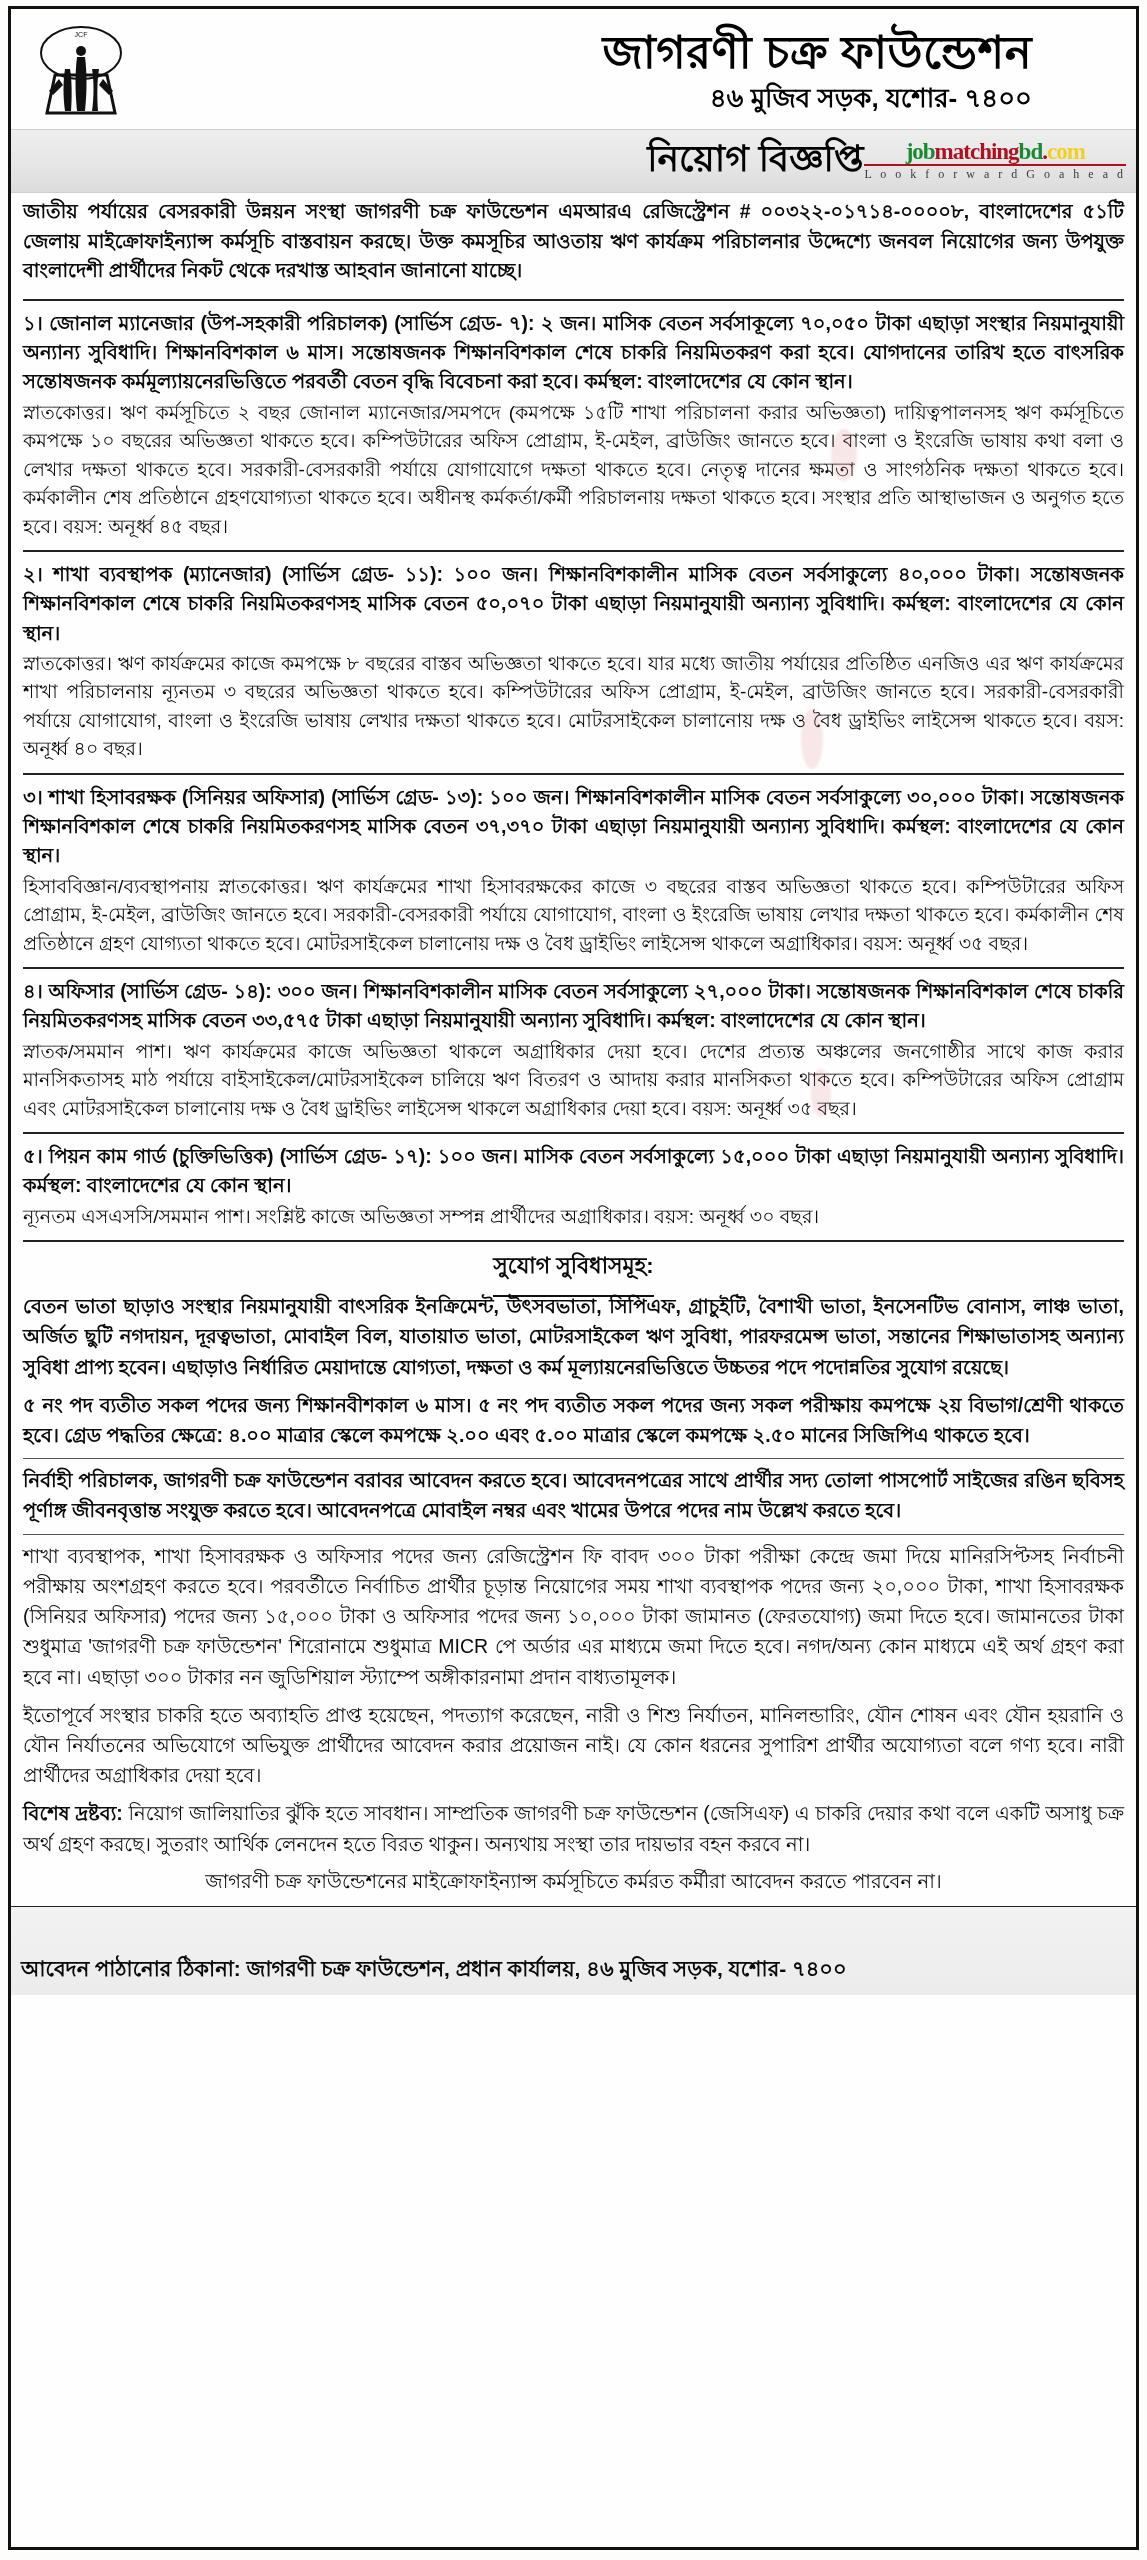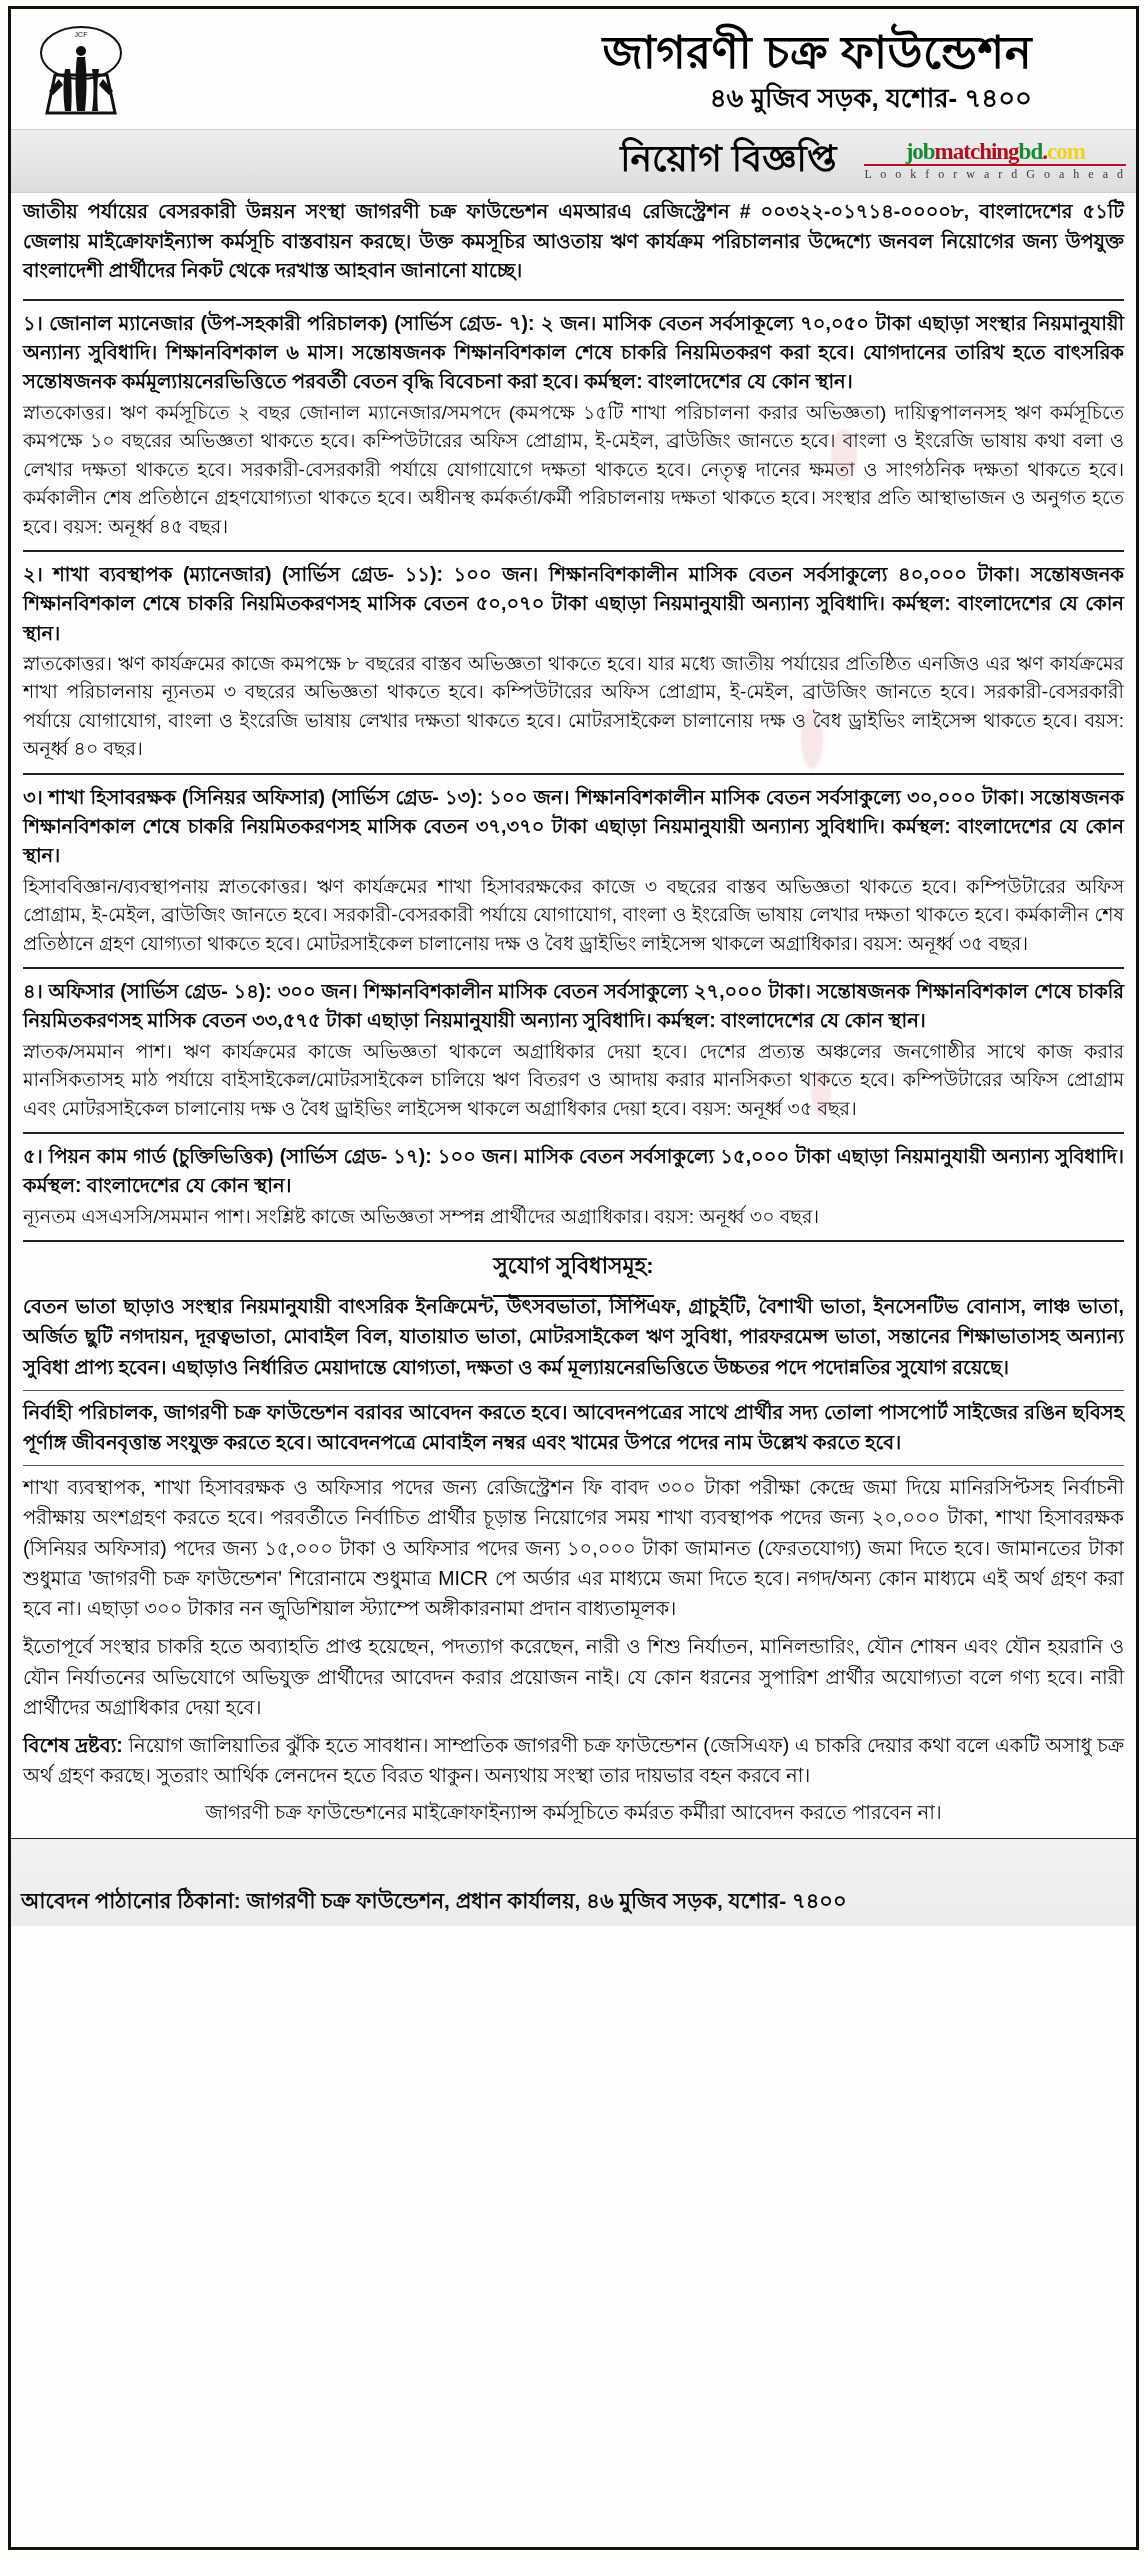--- a/index.html
+++ b/index.html
@@ -69,21 +69,21 @@
   
   .title-band {
     background: linear-gradient(180deg,#eeeeee 0%, #e6e6e6 55%, #dcdcdc 100%);
     border-top: 1px solid #cfcfcf;
     border-bottom: 1px solid #cfcfcf;
     height: 62px;
     display: flex;
     align-items: center;
     justify-content: flex-end;
     padding: 0 10px 0 0;
-    gap: 28px;
+    gap: 1px;
     position: relative;
     overflow: hidden;
   }
   .band-title {
     font-family: "Liberation Sans", "DejaVu Sans", sans-serif;
     font-weight: bold;
     font-size: 36px;
     color: #000;
     white-space: nowrap;
   }
@@ -309,20 +309,21 @@
         <p class="job-head">৫। পিয়ন কাম গার্ড (চুক্তিভিত্তিক) (সার্ভিস গ্রেড- ১৭): ১০০ জন। মাসিক বেতন সর্বসাকুল্যে ১৫,০০০ টাকা এছাড়া নিয়মানুযায়ী অন্যান্য সুবিধাদি। কর্মস্থল: বাংলাদেশের যে কোন স্থান।</p>
         <p class="job-qual">ন্যূনতম এসএসসি/সমমান পাশ। সংশ্লিষ্ট কাজে অভিজ্ঞতা সম্পন্ন প্রার্থীদের অগ্রাধিকার। বয়স: অনূর্ধ্ব ৩০ বছর।</p>
       </div>
 
       <div class="divider"></div>
 
       <div class="section-title">
         <span>সুযোগ সুবিধাসমূহ:</span>
       </div>
       <p class="benefit-para">বেতন ভাতা ছাড়াও সংস্থার নিয়মানুযায়ী বাৎসরিক ইনক্রিমেন্ট, উৎসবভাতা, সিপিএফ, গ্রাচুইটি, বৈশাখী ভাতা, ইনসেনটিভ বোনাস, লাঞ্চ ভাতা, অর্জিত ছুটি নগদায়ন, দূরত্বভাতা, মোবাইল বিল, যাতায়াত ভাতা, মোটরসাইকেল ঋণ সুবিধা, পারফরমেন্স ভাতা, সন্তানের শিক্ষাভাতাসহ অন্যান্য সুবিধা প্রাপ্য হবেন। এছাড়াও নির্ধারিত মেয়াদান্তে যোগ্যতা, দক্ষতা ও কর্ম মূল্যায়নেরভিত্তিতে উচ্চতর পদে পদোন্নতির সুযোগ রয়েছে।</p>
+      <p class="benefit-para">৫ নং পদ ব্যতীত সকল পদের জন্য শিক্ষানবীশকাল ৬ মাস। ৫ নং পদ ব্যতীত সকল পদের জন্য সকল পরীক্ষায় কমপক্ষে ২য় বিভাগ/শ্রেণী থাকতে হবে। গ্রেড পদ্ধতির ক্ষেত্রে: ৪.০০ মাত্রার স্কেলে কমপক্ষে ২.০০ এবং ৫.০০ মাত্রার স্কেলে কমপক্ষে ২.৫০ মানের সিজিপিএ থাকতে হবে।</p>
 
       <div class="divider thin"></div>
 
       <p class="apply-para">নির্বাহী পরিচালক, জাগরণী চক্র ফাউন্ডেশন বরাবর আবেদন করতে হবে। আবেদনপত্রের সাথে প্রার্থীর সদ্য তোলা পাসপোর্ট সাইজের রঙিন ছবিসহ পূর্ণাঙ্গ জীবনবৃত্তান্ত সংযুক্ত করতে হবে। আবেদনপত্রে মোবাইল নম্বর এবং খামের উপরে পদের নাম উল্লেখ করতে হবে।</p>
 
       <div class="divider thin"></div>
 
       <p class="note-para">শাখা ব্যবস্থাপক, শাখা হিসাবরক্ষক ও অফিসার পদের জন্য রেজিস্ট্রেশন ফি বাবদ ৩০০ টাকা পরীক্ষা কেন্দ্রে জমা দিয়ে মানিরসিপ্টসহ নির্বাচনী পরীক্ষায় অংশগ্রহণ করতে হবে। পরবর্তীতে নির্বাচিত প্রার্থীর চূড়ান্ত নিয়োগের সময় শাখা ব্যবস্থাপক পদের জন্য ২০,০০০ টাকা, শাখা হিসাবরক্ষক (সিনিয়র অফিসার) পদের জন্য ১৫,০০০ টাকা ও অফিসার পদের জন্য ১০,০০০ টাকা জামানত (ফেরতযোগ্য) জমা দিতে হবে। জামানতের টাকা শুধুমাত্র 'জাগরণী চক্র ফাউন্ডেশন' শিরোনামে শুধুমাত্র MICR পে অর্ডার এর মাধ্যমে জমা দিতে হবে। নগদ/অন্য কোন মাধ্যমে এই অর্থ গ্রহণ করা হবে না। এছাড়া ৩০০ টাকার নন জুডিশিয়াল স্ট্যাম্পে অঙ্গীকারনামা প্রদান বাধ্যতামূলক।</p>
       <p class="note-para">ইতোপূর্বে সংস্থার চাকরি হতে অব্যাহতি প্রাপ্ত হয়েছেন, পদত্যাগ করেছেন, নারী ও শিশু নির্যাতন, মানিলন্ডারিং, যৌন শোষন এবং যৌন হয়রানি ও যৌন নির্যাতনের অভিযোগে অভিযুক্ত প্রার্থীদের আবেদন করার প্রয়োজন নাই। যে কোন ধরনের সুপারিশ প্রার্থীর অযোগ্যতা বলে গণ্য হবে। নারী প্রার্থীদের অগ্রাধিকার দেয়া হবে।</p>
 

